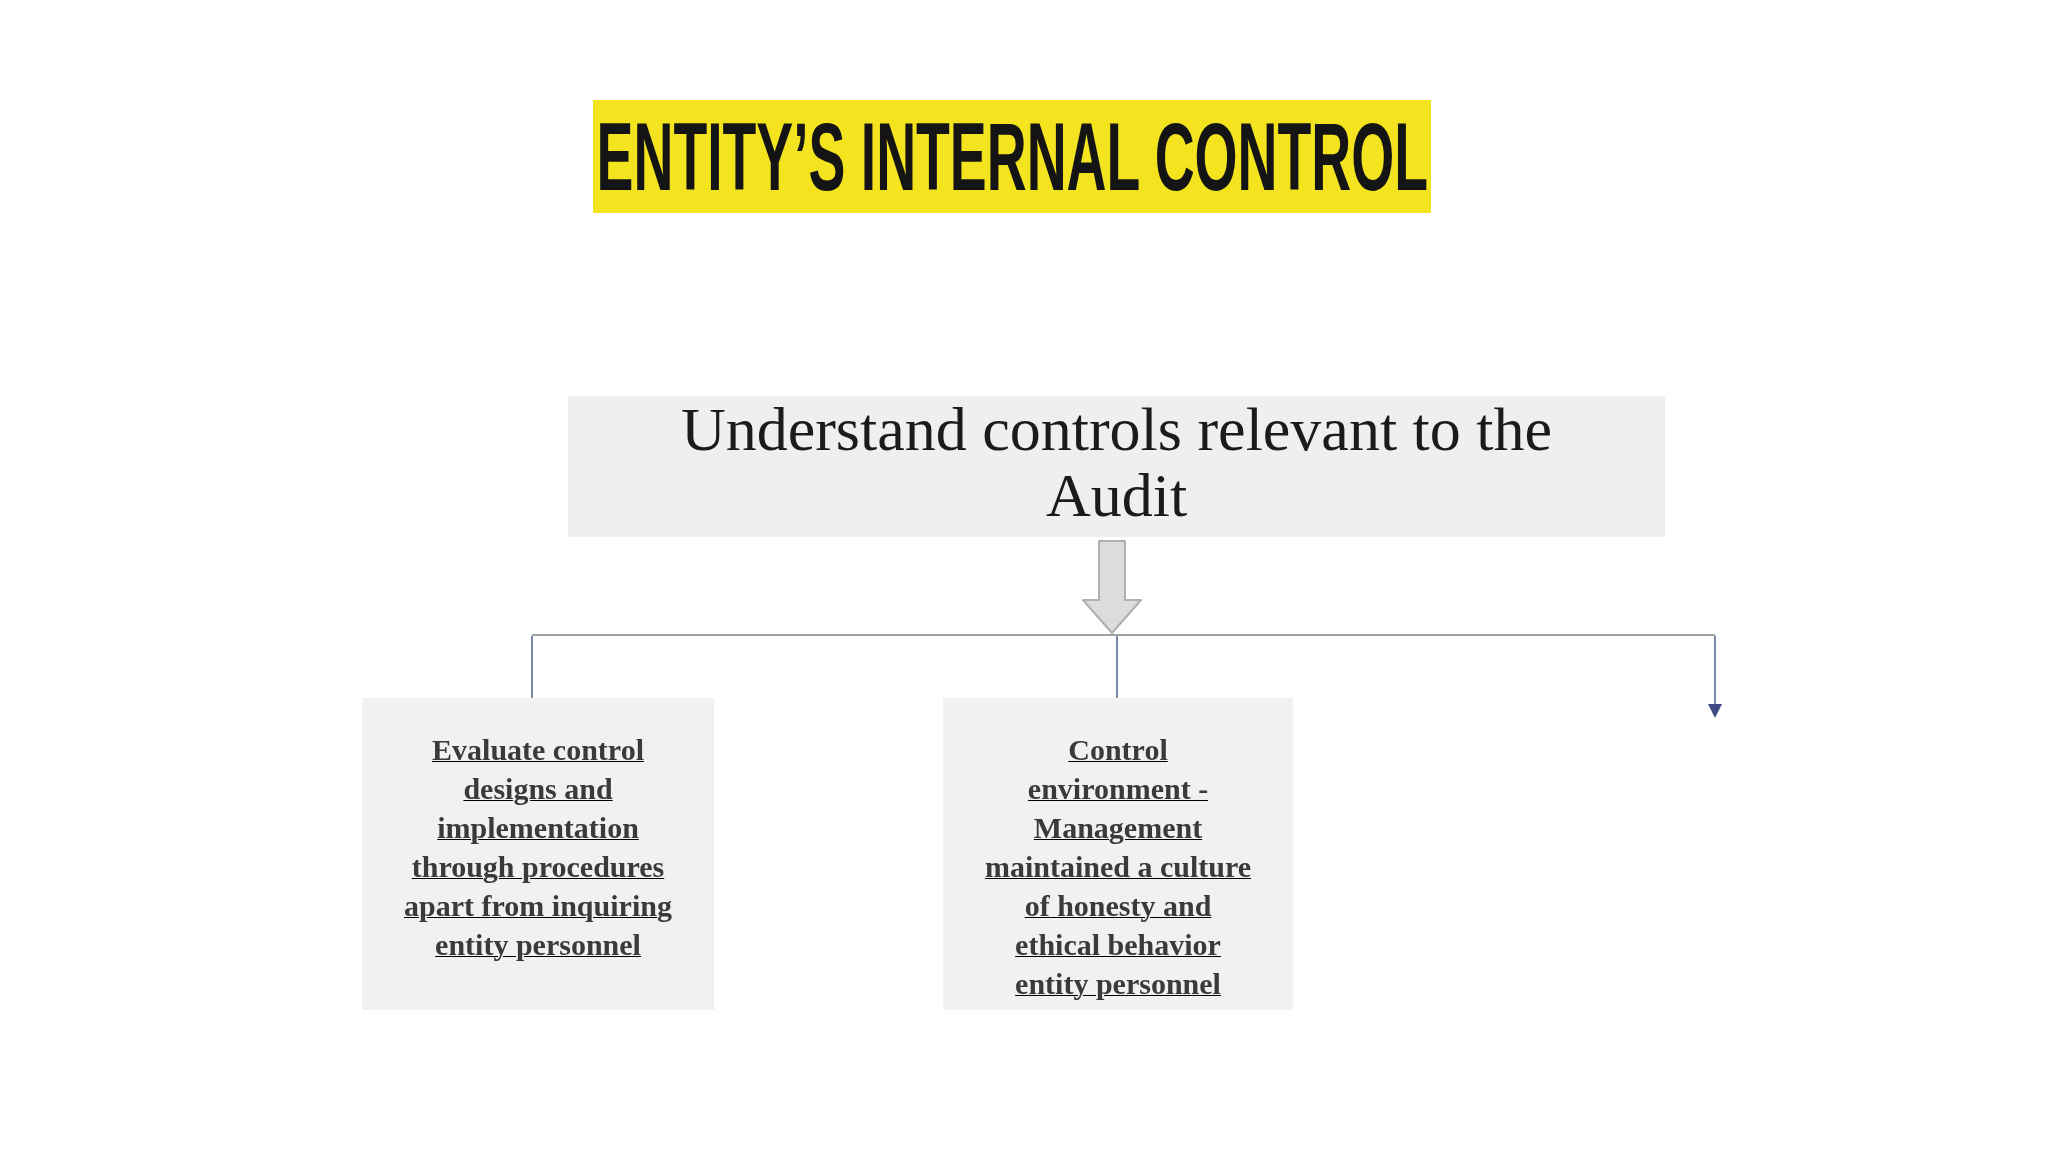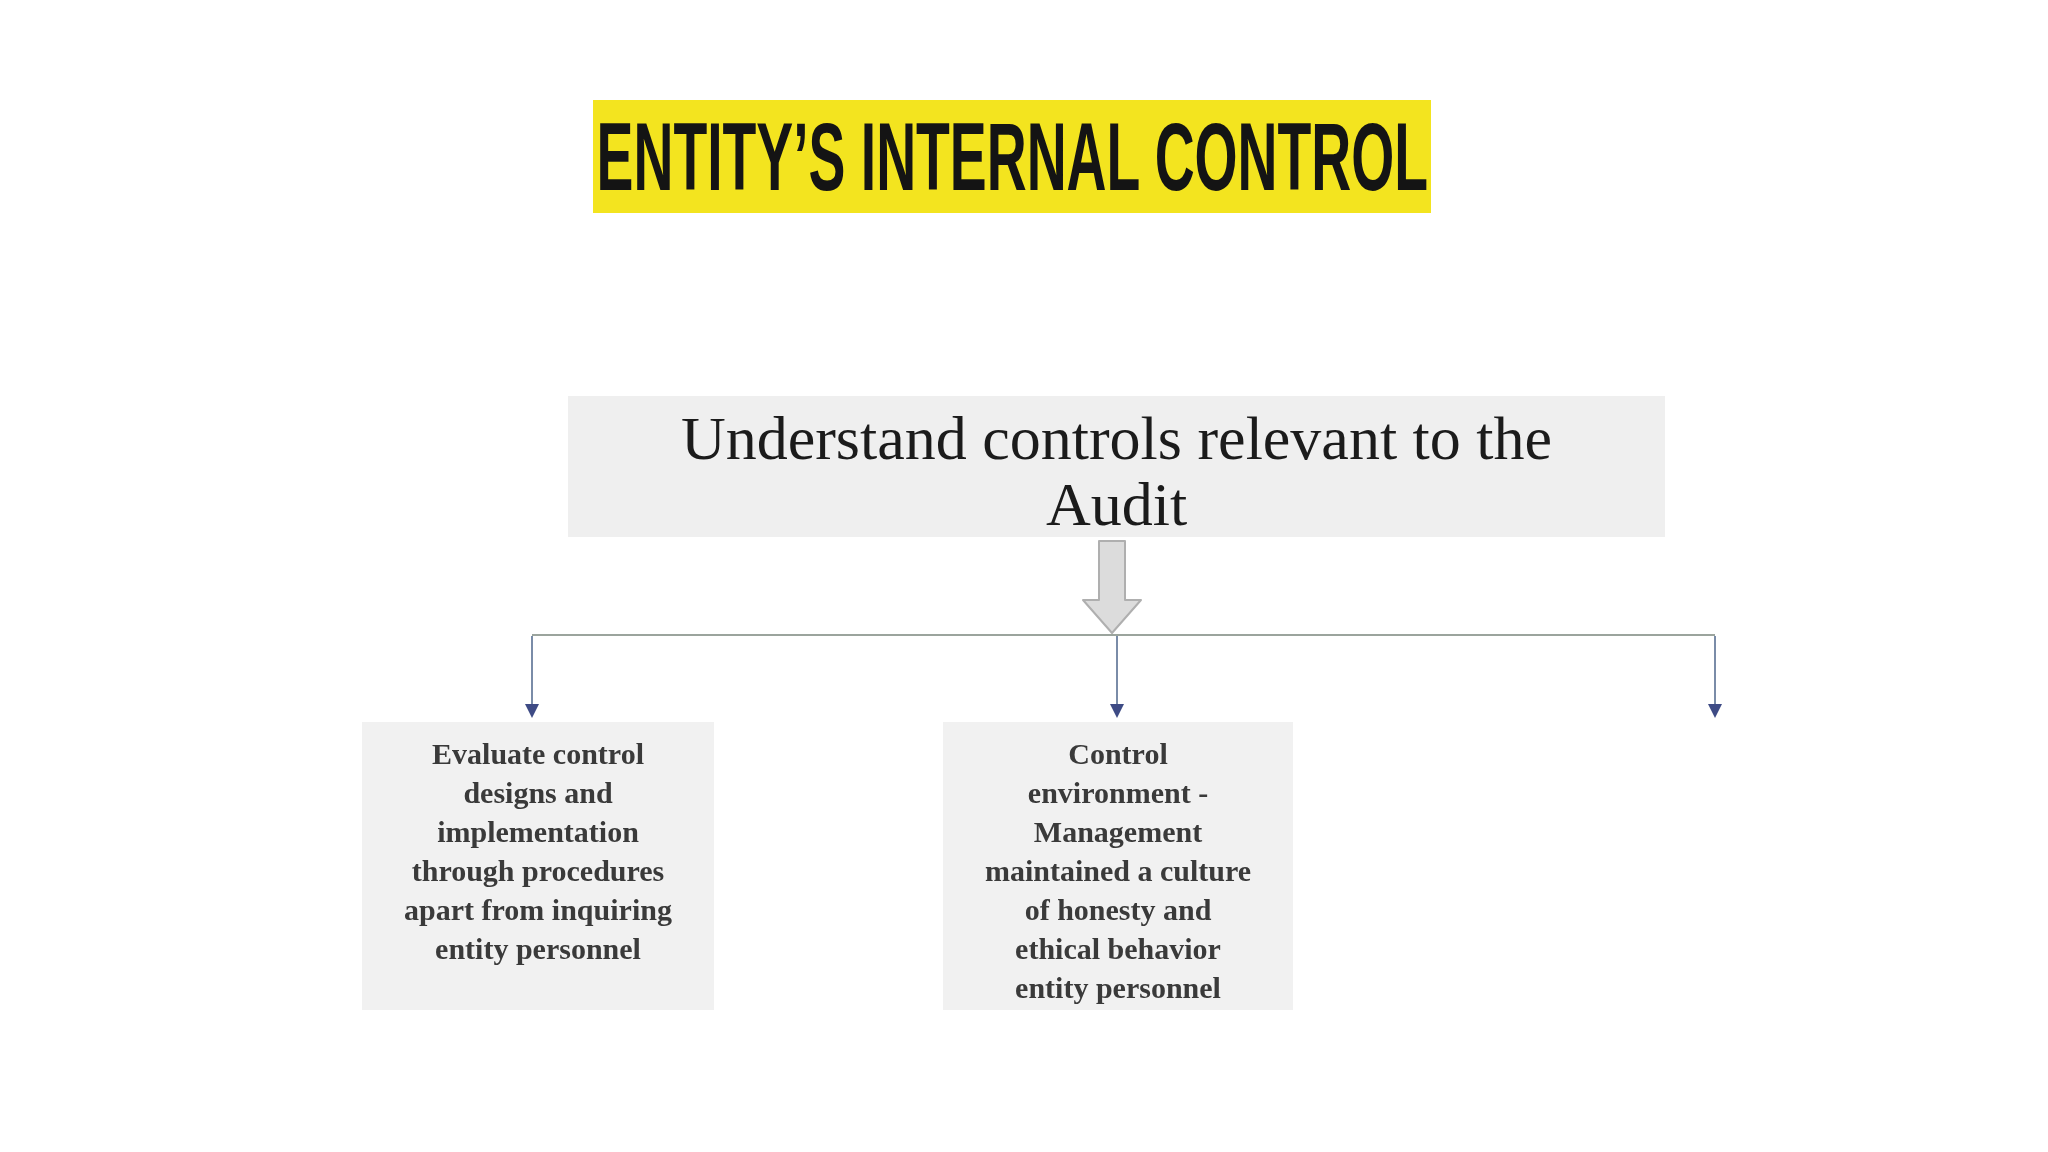--- a/index.html
+++ b/index.html
@@ -31,47 +31,48 @@
     transform-origin: 50% 50%;
     letter-spacing: 0px;
   }
 
   
   .root-box {
     position: absolute;
     left: 568px; top: 396px;
     width: 1097px; height: 141px;
     background: var(--root_box_bg, #EFEFEF);
-    display: flex; align-items: flex-end; justify-content: center;
+    display: flex; align-items: flex-start; justify-content: center;
     text-align: center;
   }
   .root-text {
     font-size: 62px;
     line-height: 66px;
     color: var(--root_text, #1B1B1B);
     white-space: pre-line;
   }
 
   
   .connectors {
     position: absolute;
     left: 0; top: 0;
     width: 2048px; height: 1152px;
     pointer-events: none;
   }
 
   
   .child-box {
     position: absolute;
-    top: 722px;
+    top: 698px;
     height: 314px;
     background: var(--box_bg, #F1F1F1);
     box-sizing: border-box;
-    padding-top: 12px;
+    padding-top: 32px;
     text-align: center;
+    text-decoration: underline;
   }
   .child-box.pos-left   { left: 362px;  width: 352px; }
   .child-box.pos-mid    { left: 943px;  width: 350px; }
   .child-box.pos-right  { left: 1540px; width: 350px; }
   .child-text {
     font-size: 30px;
     line-height: 39px;
     font-weight: 700;
     color: var(--child_text, #3A3A3A);
     white-space: pre-line;

